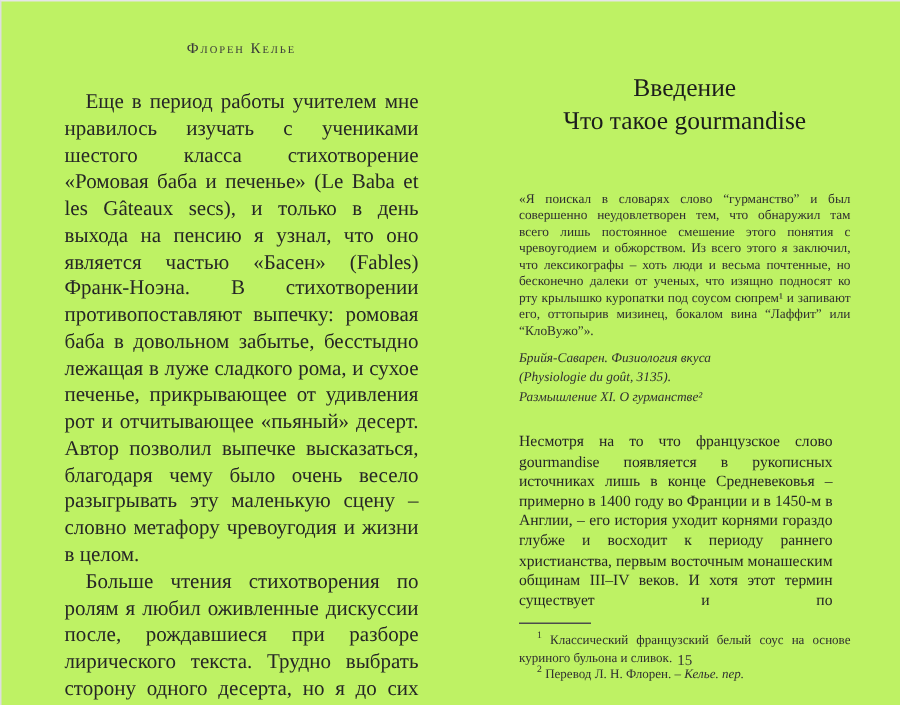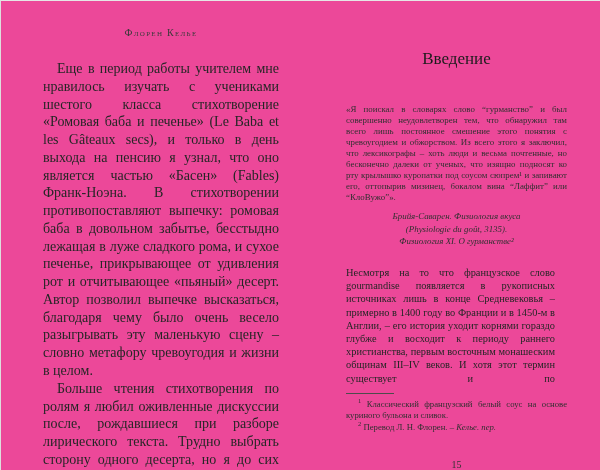--- a/index.html
+++ b/index.html
@@ -4,21 +4,21 @@
 <style>
   html, body {
     margin: 0;
     padding: 0;
     background: #ffffff;
   }
   .spread {
     position: relative;
     width: 600px;
     height: 470px;
-    background: #ec4899;
+    background: #bef264;
     border-top: 1px solid #e6e6e6;
     border-left: 1px solid #dedede;
     box-sizing: border-box;
     font-family: "Liberation Serif", "DejaVu Serif", serif;
     color: #262626;
     overflow: hidden;
   }
   
   .left-page {
     position: absolute;
@@ -65,21 +65,21 @@
   }
   .epigraph {
     margin: 34px 0 4px 0;
     font-size: 8.9px;
     line-height: 1.23;
     text-align: justify;
     color: #303030;
   }
   .epigraph-source {
     margin: 7px 0 0 0;
-    text-align: center;
+    text-align: left;
     font-style: italic;
     font-size: 8.9px;
     line-height: 1.42;
     color: #303030;
   }
   .right-body {
     margin: 18px 12px 0 0;
     font-size: 10.4px;
     line-height: 1.27;
     text-align: justify;
@@ -102,21 +102,21 @@
     text-indent: 12px;
     color: #303030;
   }
   .footnote sup {
     font-size: 6.5px;
     line-height: 0;
   }
   .page-number {
     position: absolute;
     left: 0;
-    top: 458px;
+    top: 434px;
     width: 221px;
     text-align: center;
     font-size: 10px;
     color: #333333;
   }
 </style>
 </head>
 <body>
 
 <div class="spread">
@@ -124,28 +124,29 @@
   <div class="left-page">
     <div class="running-head">Флорен Келье</div>
     <p class="body-par">Еще в период работы учителем мне нравилось изучать с учениками шестого класса стихотворение «Ромовая баба и печенье» (Le Baba et les Gâteaux secs), и только в день выхода на пенсию я узнал, что оно является частью «Басен» (Fables) Франк-Ноэна. В стихотворении противопоставляют выпечку: ромовая баба в довольном забытье, бесстыдно лежащая в луже сладкого рома, и сухое печенье, прикрывающее от удивления рот и отчитывающее «пьяный» десерт. Автор позволил выпечке высказаться, благодаря чему было очень весело разыгрывать эту маленькую сцену – словно метафору чревоугодия и жизни в целом.</p>
     <p class="body-par">Больше чтения стихотворения по ролям я любил оживленные дискуссии после, рождавшиеся при разборе лирического текста. Трудно выбрать сторону одного десерта, но я до сих пор помню энтузиазм полненького Николя, когда он прервал обмен философскими рассуждениями, воскликнув: «Я, господин, как минимум на семьдесят процентов ромовая баба!» Его способность к самокритике достойна уважения.</p>
     <p class="attribution">Филипп Делерм</p>
   </div>
 
   <div class="right-page">
     <h1 class="chapter-title">
       <span>Введение</span><br>
+      <span>Что такое gourmandise</span>
     </h1>
 
     <p class="epigraph">«Я поискал в словарях слово “гурманство” и был совершенно неудовлетворен тем, что обнаружил там всего лишь постоянное смешение этого понятия с чревоугодием и обжорством. Из всего этого я заключил, что лексикографы – хоть люди и весьма почтенные, но бесконечно далеки от ученых, что изящно подносят ко рту крылышко куропатки под соусом сюпрем¹ и запивают его, оттопырив мизинец, бокалом вина “Лаффит” или “КлоВужо”».</p>
 
     <div class="epigraph-source">
       <div>Брийя-Саварен. Физиология вкуса</div>
       <div>(Physiologie du goût, 3135).</div>
-      <div>Физиология XI. О гурманстве²</div>
+      <div>Размышление XI. О гурманстве²</div>
     </div>
 
     <p class="right-body">Несмотря на то что французское слово gourmandise появляется в рукописных источниках лишь в конце Средневековья – примерно в 1400 году во Франции и в 1450-м в Англии, – его история уходит корнями гораздо глубже и восходит к периоду раннего христианства, первым восточным монашеским общинам III–IV веков. И хотя этот термин существует и по</p>
 
     <div class="footnote-block">
       <div class="fn-rule"></div>
       <p class="footnote"><sup>1</sup> <span>Классический французский белый соус на основе куриного бульона и сливок.</span><i></i></p>
       <p class="footnote"><sup>2</sup> <span>Перевод Л. Н. Флорен. – </span><i>Келье. пер.</i></p>
     </div>
 

